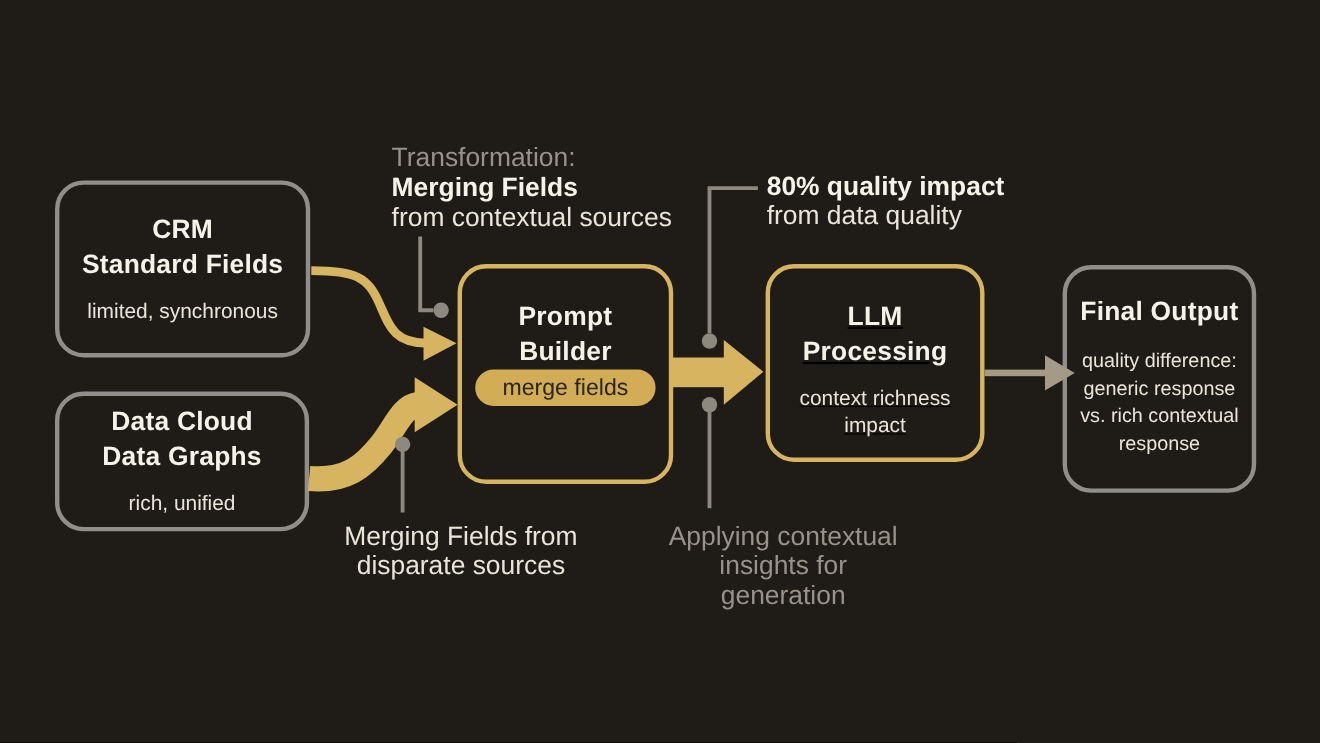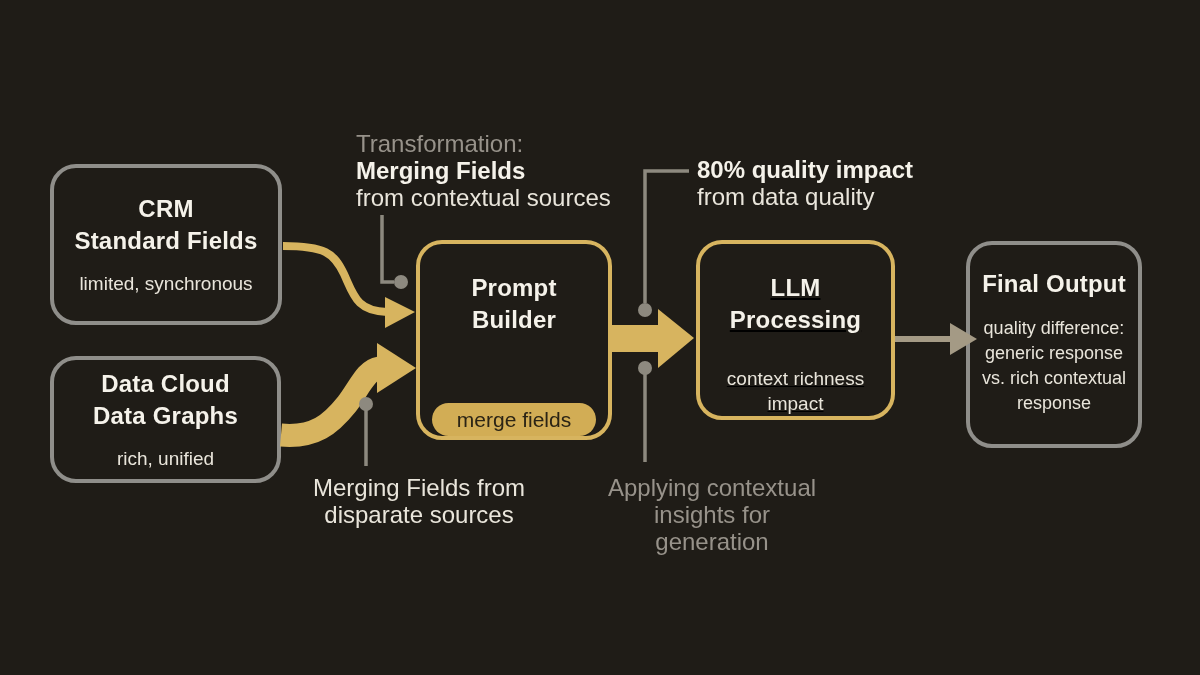--- a/index.html
+++ b/index.html
@@ -8,21 +8,21 @@
     background:var(--background,#1f1c17);
     font-family:"Liberation Sans",sans-serif;
   }
   
   .box{
     position:absolute;box-sizing:border-box;border-radius:26px;
     display:flex;flex-direction:column;align-items:center;text-align:center;
     z-index:2;
   }
   .box.gray{border:4px solid var(--gray-border,#8f8e8a);}
-  .box.gold{border:4px solid var(--gold,#d7b45f);justify-content:space-between;}
+  .box.gold{border:4px solid var(--gold,#d7b45f);}
   .box.center{justify-content:center;}
   .box.topalign{padding-top:28px;}
   .title{
     font-size:24px;font-weight:700;color:var(--title-text,#f5f2ea);
     line-height:32px;letter-spacing:.2px;
   }
   .title span{display:block;}
   .sub{
     font-size:19px;font-weight:400;color:var(--body-text,#eae6dc);
     line-height:25px;margin-top:14px;

